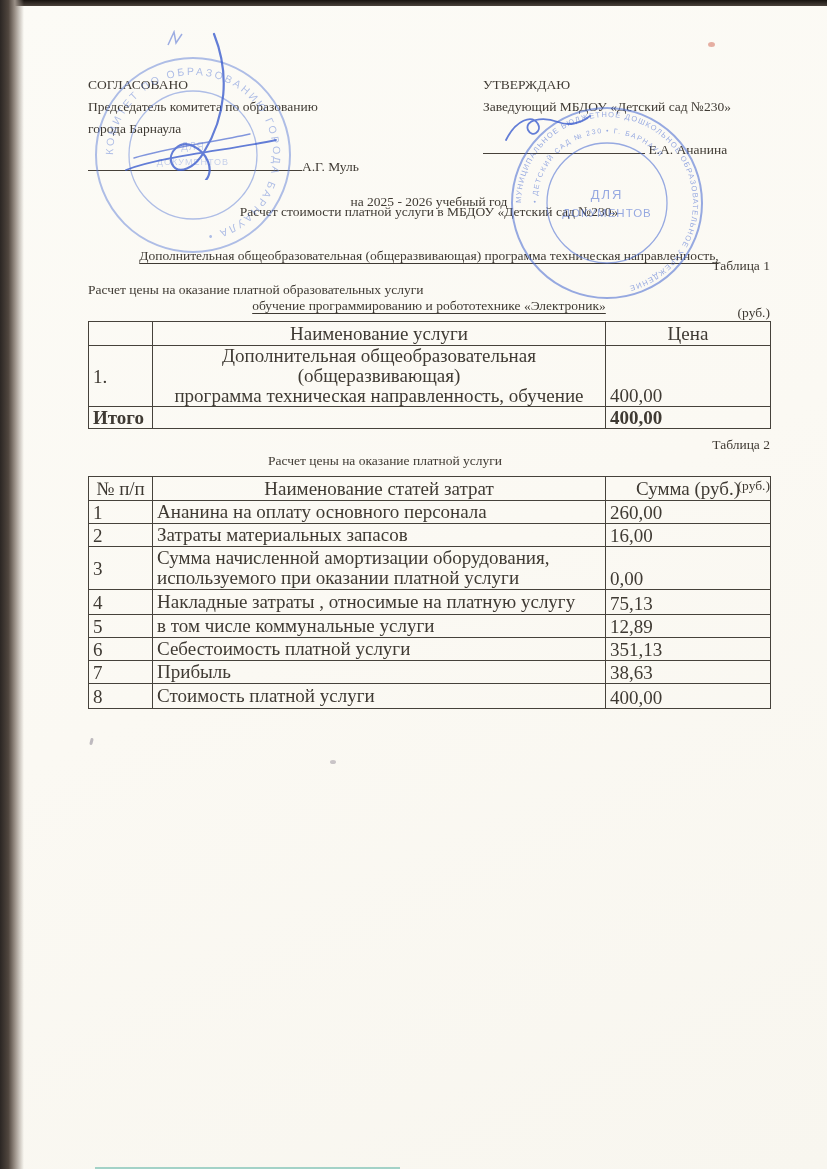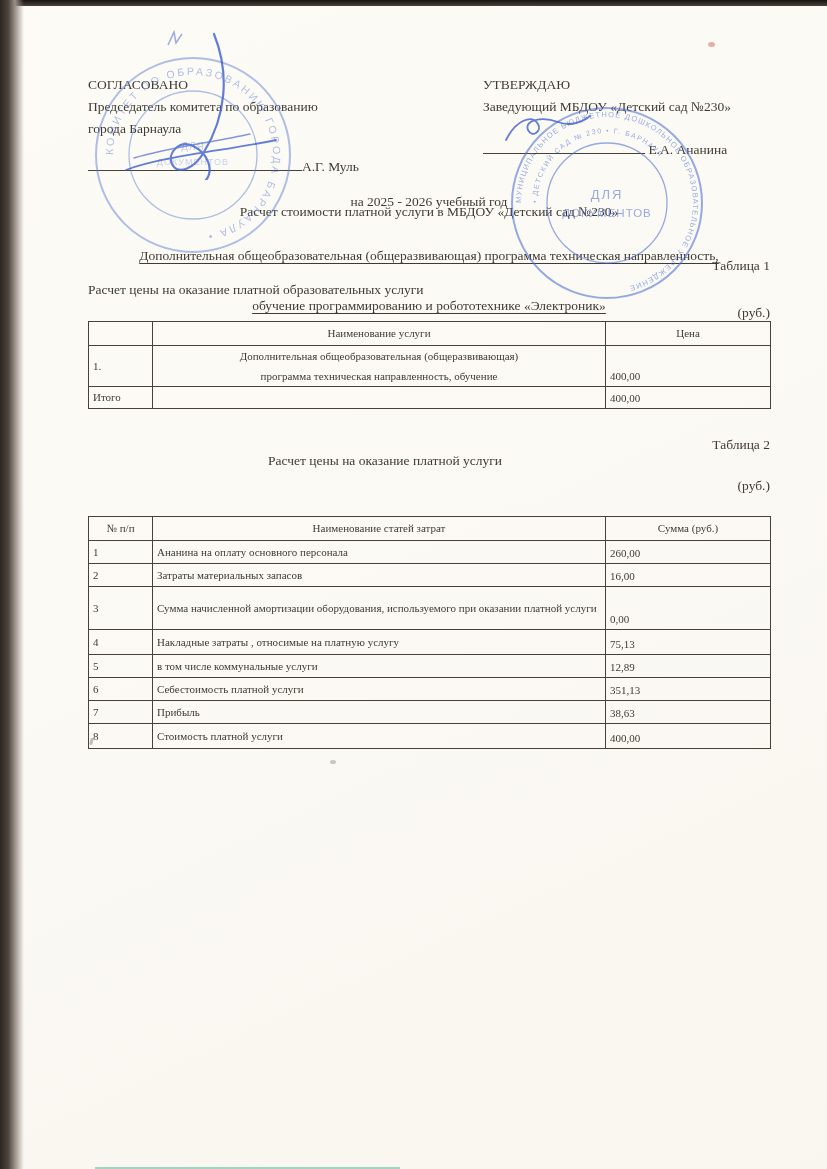--- a/index.html
+++ b/index.html
@@ -34,33 +34,33 @@
 
   .t-label{text-align:right;padding-right:2px;}
   .t1-label{top:255px;}
   .t1-caption{top:279px;text-align:left;padding-right:88px;box-sizing:border-box;}
   .t1-unit{top:302px;}
   .t2-label{top:426px;margin-top:8px;}
   .t2-caption{top:450px;text-align:center;padding-right:88px;box-sizing:border-box;}
   .t2-unit{top:475px;}
 
   table{border-collapse:collapse;table-layout:fixed;width:682px;}
-  td{border:1.4px solid #46423b;padding:0 4px;font-size:11px;overflow:hidden;}
+  td{border:1.4px solid #46423b;padding:0 4px;font-size:19px;overflow:hidden;}
   .tbl1{top:321px;}
-  .tbl2{top:516px;}
+  .tbl2{top:476px;}
   .col-num{width:64px;}
   .col-name{width:453px;}
   .col-val{width:165px;}
   .c-head{text-align:center;vertical-align:middle;height:23px;}
   .c-num{text-align:left;vertical-align:middle;}
   .c-name{text-align:left;vertical-align:middle;line-height:20px;}
   .c-name-center{text-align:center;vertical-align:middle;line-height:20px;}
   .c-val{text-align:left;vertical-align:bottom;line-height:18px;padding-bottom:1px;}
   .row-service{height:40px;}
-  .row-total{height:22px;font-weight:normal;}
+  .row-total{height:22px;font-weight:bold;}
   .tbl2 tbody tr{height:23px;}
   .tbl2 tbody tr:nth-child(3){height:43px;}
   .tbl2 tbody tr:nth-child(4),.tbl2 tbody tr:nth-child(8){height:25px;}
 
   .stamp{position:absolute;pointer-events:none;}
   .stamp-committee{left:78px;top:42px;opacity:.48;}
   .stamp-kindergarten{left:505px;top:103px;opacity:.58;}
   .signature{position:absolute;pointer-events:none;}
   .sig-mul{left:118px;top:30px;opacity:.8;}
   .sig-ananina{left:498px;top:110px;opacity:.8;}

